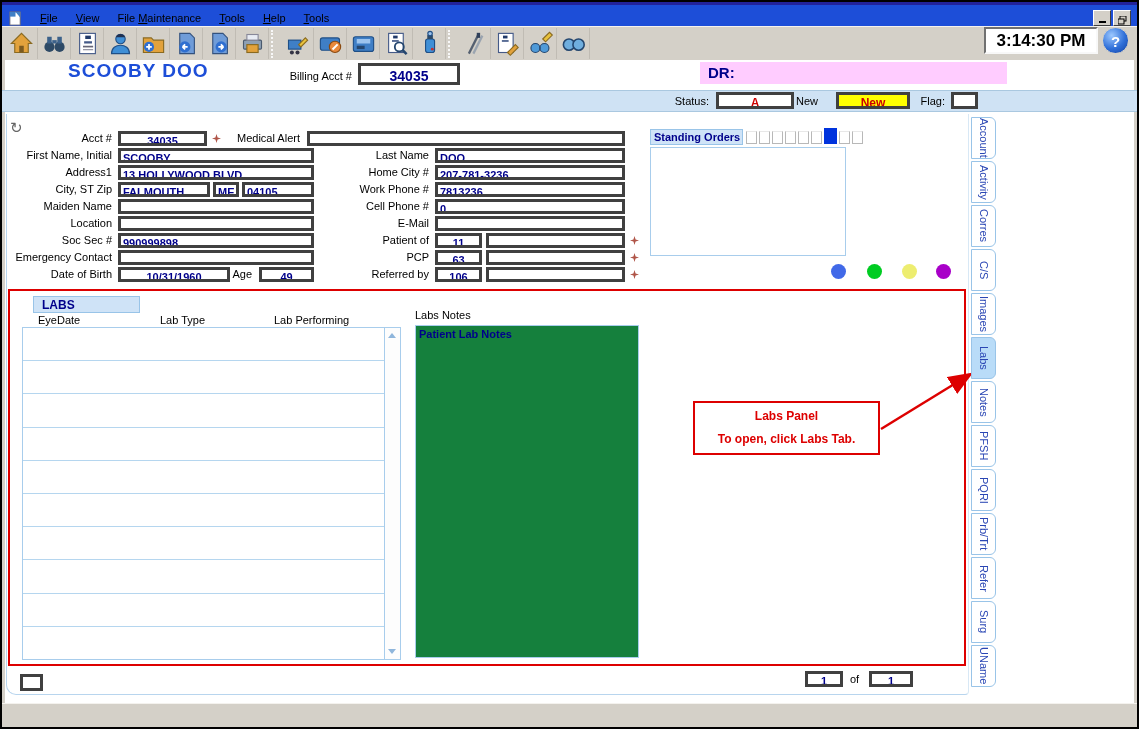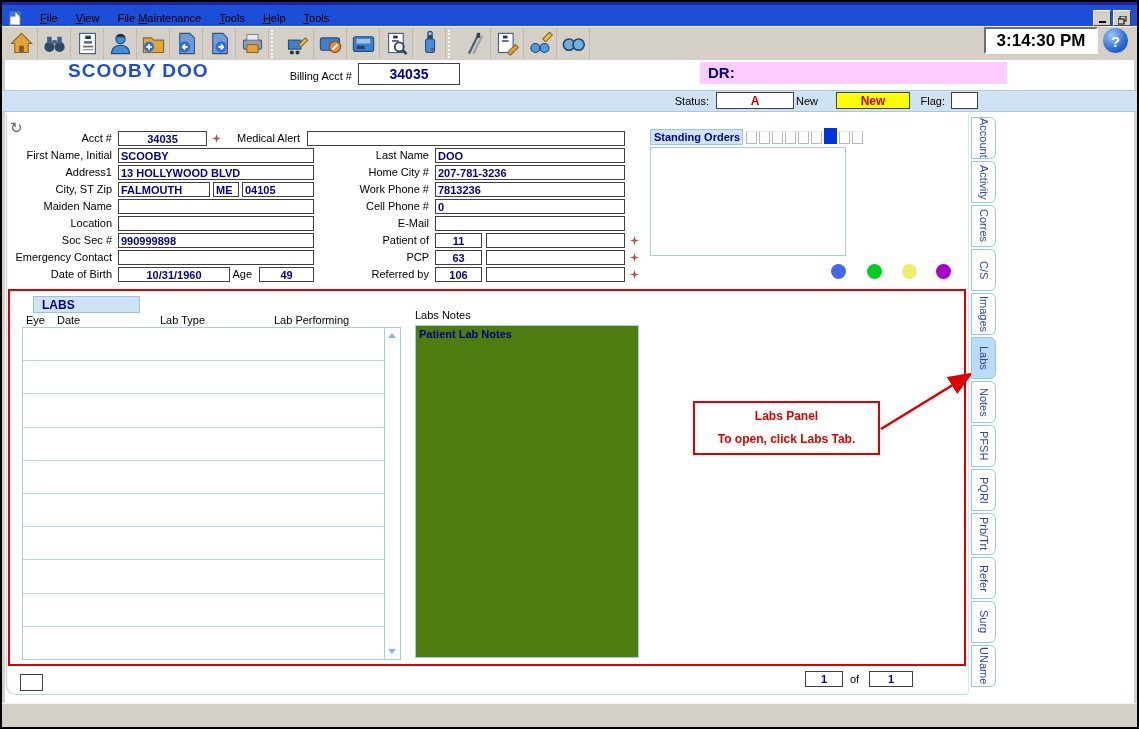--- a/index.html
+++ b/index.html
@@ -20,21 +20,21 @@
   .tbtn svg{width:27px;height:27px;}
   .tsep{width:6px;height:28px;border-left:2px dotted #f8f8f8;margin:0 2px;}
   .timebox{left:984px;top:27px;width:114px;height:27px;background:#fff;border:2px solid;border-color:#707070 #f8f8f8 #f8f8f8 #707070;
     font-weight:bold;font-size:17px;color:#000;text-align:center;line-height:23px;}
   .helpbtn{left:1102px;top:27px;width:27px;height:27px;border-radius:50%;
     background:radial-gradient(circle at 35% 30%, #9cc8ff, #2f6fd8 55%, #123f9e);
     color:#fff;font-weight:bold;font-size:15px;text-align:center;line-height:27px;border:1px solid #d4d0c8;}
   
   .pname{left:68px;top:60px;font-size:19px;font-weight:bold;color:#1d4ed8;letter-spacing:1px;}
   .lbl{position:absolute;box-sizing:border-box;font-size:11px;color:#000;text-align:right;padding-right:3px;white-space:nowrap;}
-  .fld{position:absolute;box-sizing:border-box;height:15px;background:#fff;border:1px solid #404040;
+  .fld{position:absolute;box-sizing:border-box;height:15px;background:#fff;border:3px solid #404040;
     font-size:11px;font-weight:bold;color:#00008b;padding:1px 2px 0;overflow:hidden;white-space:nowrap;}
   .center{text-align:center;}
   .billing-fld{left:358px;top:63px;width:102px;height:22px;font-size:14px;line-height:18px;}
   .drbox{left:700px;top:62px;width:307px;height:22px;background:#ffccff;color:#00008b;font-weight:bold;font-size:15px;padding:2px 0 0 8px;box-sizing:border-box;}
   
   .bluebar{left:2px;top:90px;width:1135px;height:22px;background:#cfe2f4;border-top:1px solid #aac8e0;border-bottom:1px solid #aac8e0;}
   .pam-title{left:300px;top:93px;width:380px;text-align:center;font-size:14px;font-weight:bold;color:#00008b;}
   .sbar-fld{height:17px;}
   .redtxt{color:#cc0000;font-weight:bold;}
   
@@ -54,21 +54,21 @@
   .labs-label{left:33px;top:296px;width:107px;height:17px;background:#cfe3f7;border:1px solid #99c4e8;
     font-size:12px;font-weight:bold;color:#00008b;padding:1px 0 0 8px;}
   .colhdr{position:absolute;top:314px;font-size:11px;color:#000;}
   .labtable{left:22px;top:327px;width:379px;height:333px;background:#fff;border:1px solid #a8cdec;}
   .trow{height:33.2px;border-bottom:1px solid #b5d6ef;box-sizing:border-box;margin-right:15px;}
   .trow:last-child{border-bottom:none;}
   .tscroll{position:absolute;right:0;top:0;bottom:0;width:15px;border-left:1px solid #a8cdec;background:#fdfdfd;}
   .tri-up{position:absolute;top:5px;left:3px;width:0;height:0;border-left:4px solid transparent;border-right:4px solid transparent;border-bottom:5px solid #8fb6dc;}
   .tri-dn{position:absolute;bottom:5px;left:3px;width:0;height:0;border-left:4px solid transparent;border-right:4px solid transparent;border-top:5px solid #8fb6dc;}
   .notes-lbl{left:415px;top:309px;font-size:11px;color:#000;}
-  .notesbox{left:415px;top:325px;width:224px;height:333px;background:#4d7c0f;border:1px solid #a8cdec;
+  .notesbox{left:415px;top:325px;width:224px;height:333px;background:#15803d;border:1px solid #a8cdec;
     font-size:11px;font-weight:bold;color:#00008b;padding:2px 3px;}
   
   .callout{left:693px;top:401px;width:187px;height:54px;background:#fff;border:2px solid #dd0000;text-align:center;}
   .callout div{font-size:12px;font-weight:bold;color:#dd0000;}
   .co1{margin-top:6px;}
   .co2{margin-top:9px;}
   .overlay{position:absolute;left:0;top:0;width:1139px;height:729px;pointer-events:none;}
   
   .vtab{position:absolute;left:971px;width:25px;height:42px;writing-mode:vertical-rl;
     display:flex;align-items:center;justify-content:center;font-size:11px;color:#2a46b4;
@@ -334,21 +334,21 @@
   <div class="abs so-area"></div>
 
   
   <span id="dots"><div class="dot abs" style="left: 831px; top: 264px; background: rgb(65, 105, 232);"></div><div class="dot abs" style="left: 867px; top: 264px; background: rgb(0, 204, 34);"></div><div class="dot abs" style="left: 902px; top: 264px; background: rgb(237, 237, 112);"></div><div class="dot abs" style="left: 936px; top: 264px; background: rgb(168, 0, 200);"></div></span>
 
   
   <div class="abs redrect"></div>
 
   
   <div class="abs labs-label">LABS</div>
-  <div class="colhdr" style="left:26px;">Eye</div>
+  <div class="colhdr" style="left:38px;">Eye</div>
   <div class="colhdr" style="left:57px;">Date</div>
   <div class="colhdr" style="left:160px;">Lab Type</div>
   <div class="colhdr" style="left:274px;">Lab Performing</div>
 
   <div class="abs labtable" id="labtable">
     <div class="tscroll">
       <div class="tri-up"></div>
       <div class="tri-dn"></div>
     </div>
   <div class="trow"></div>

